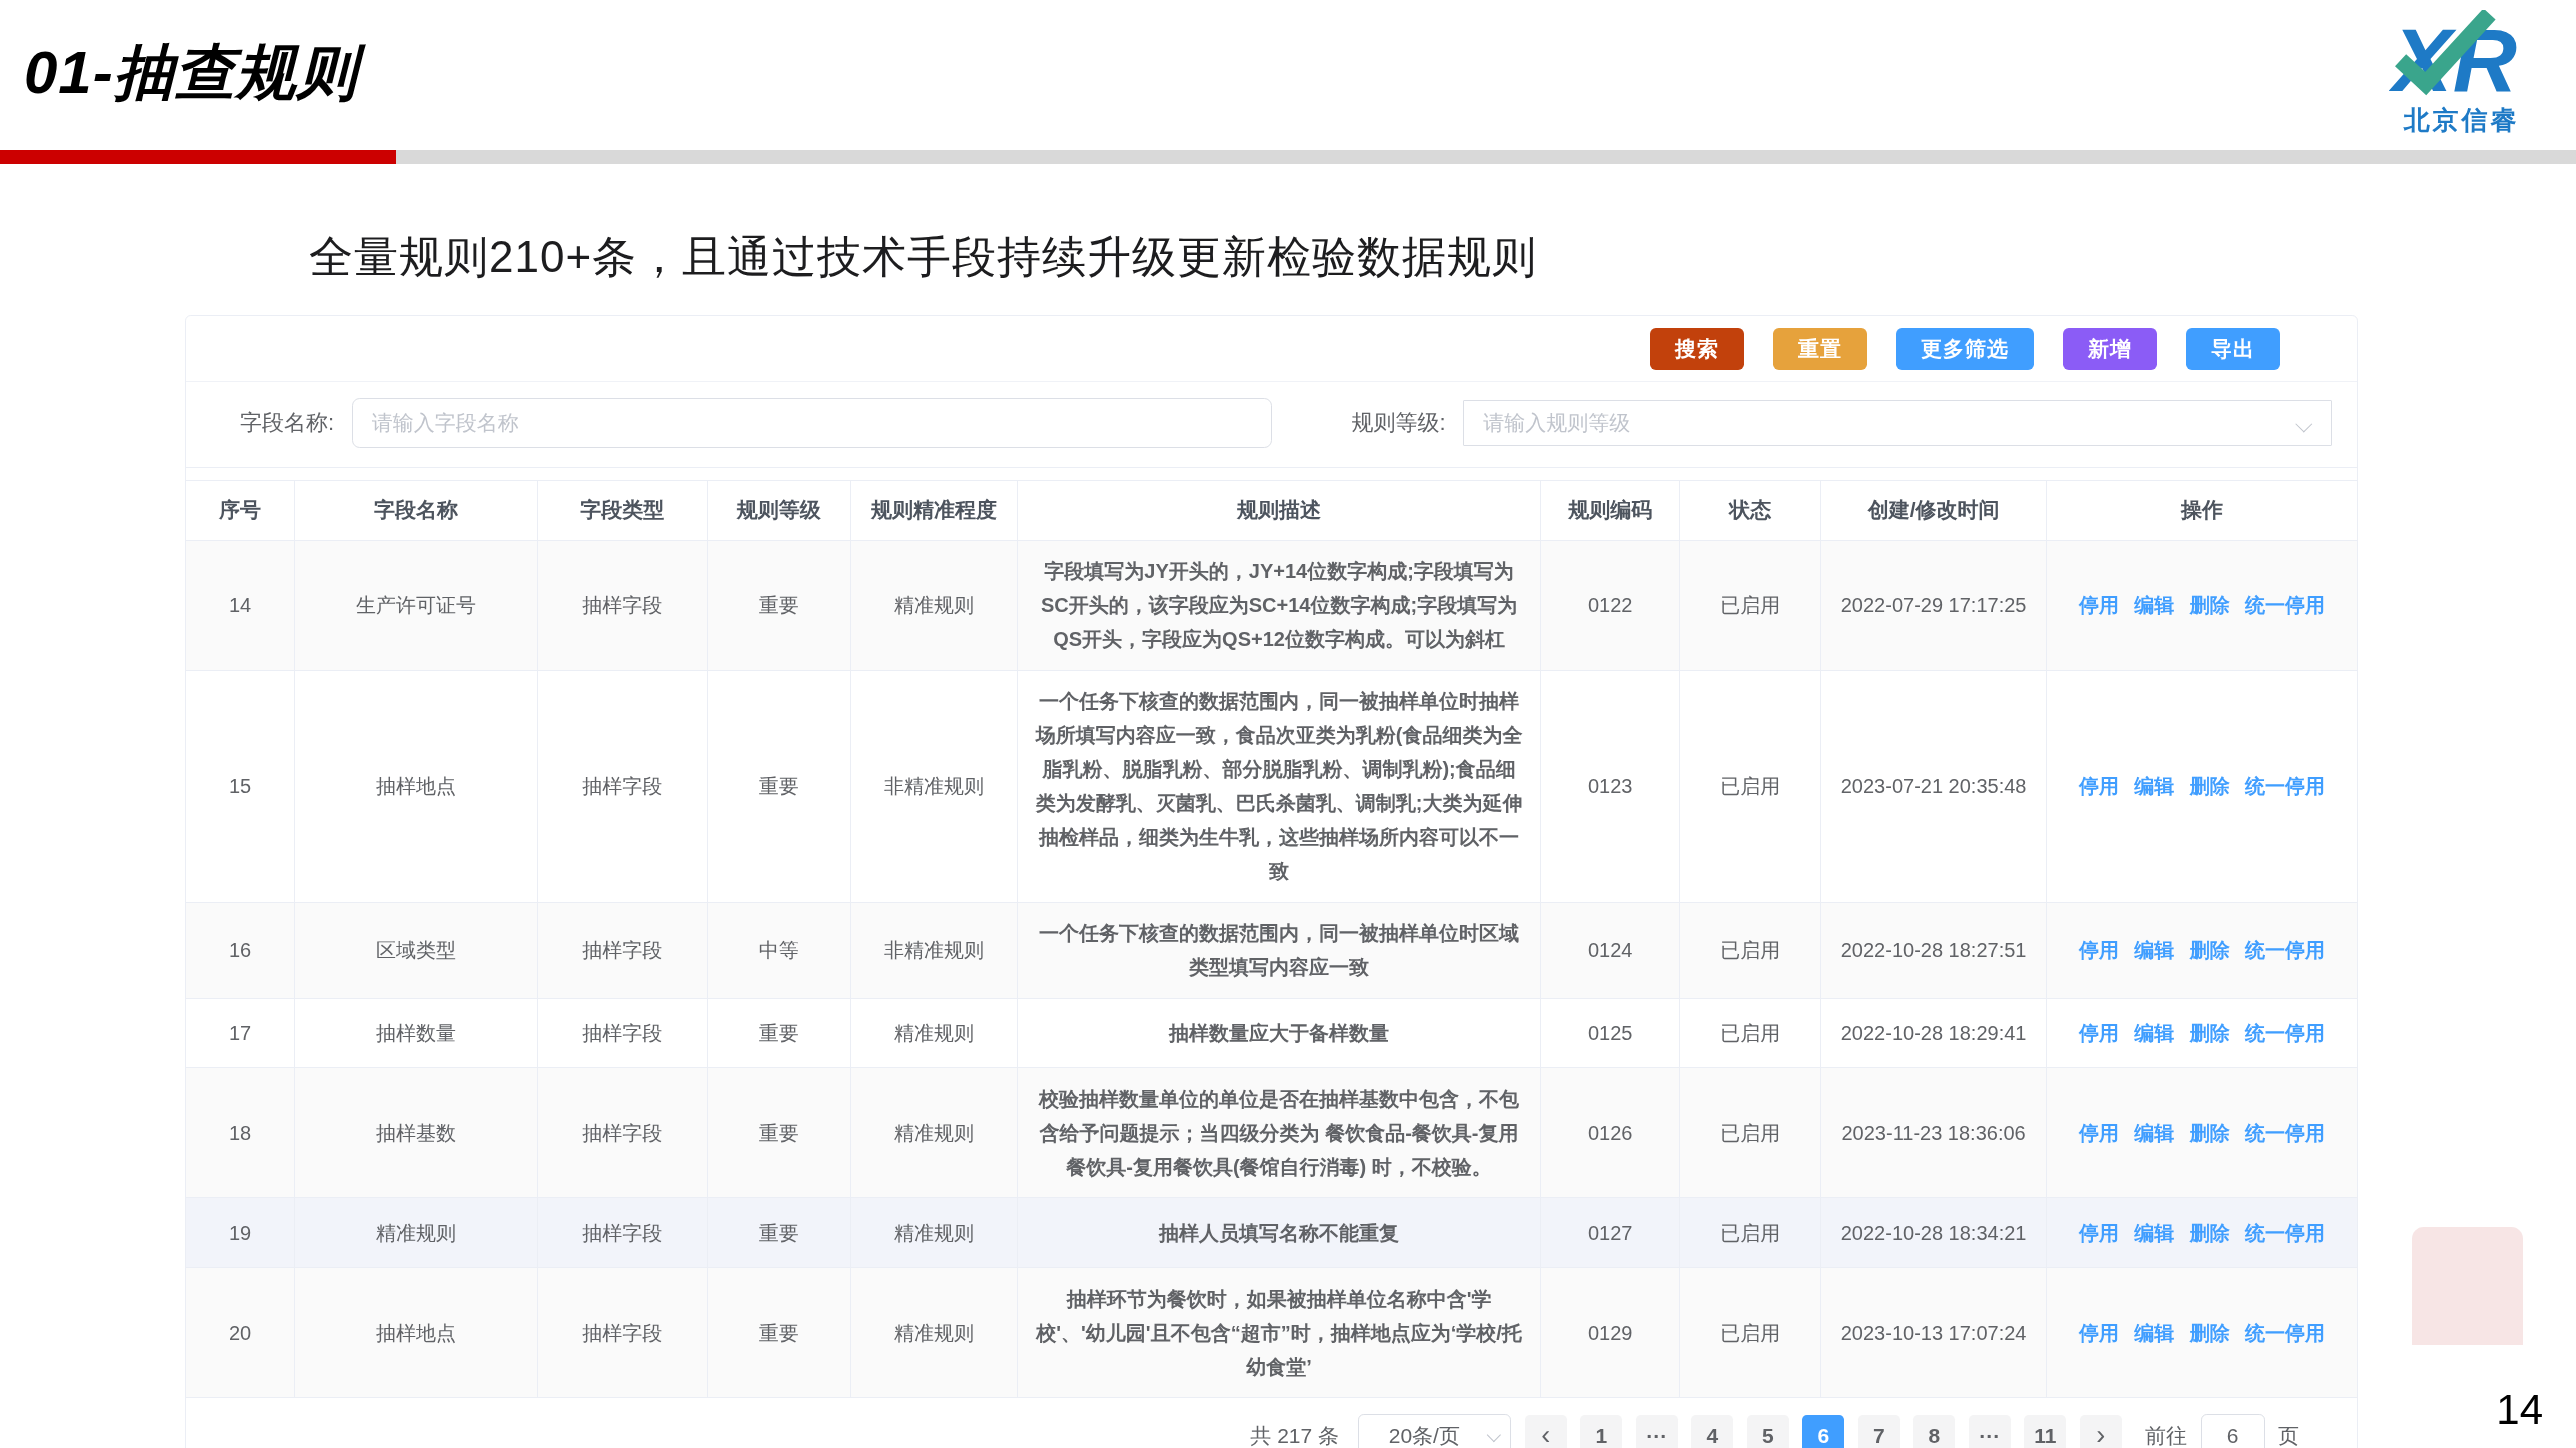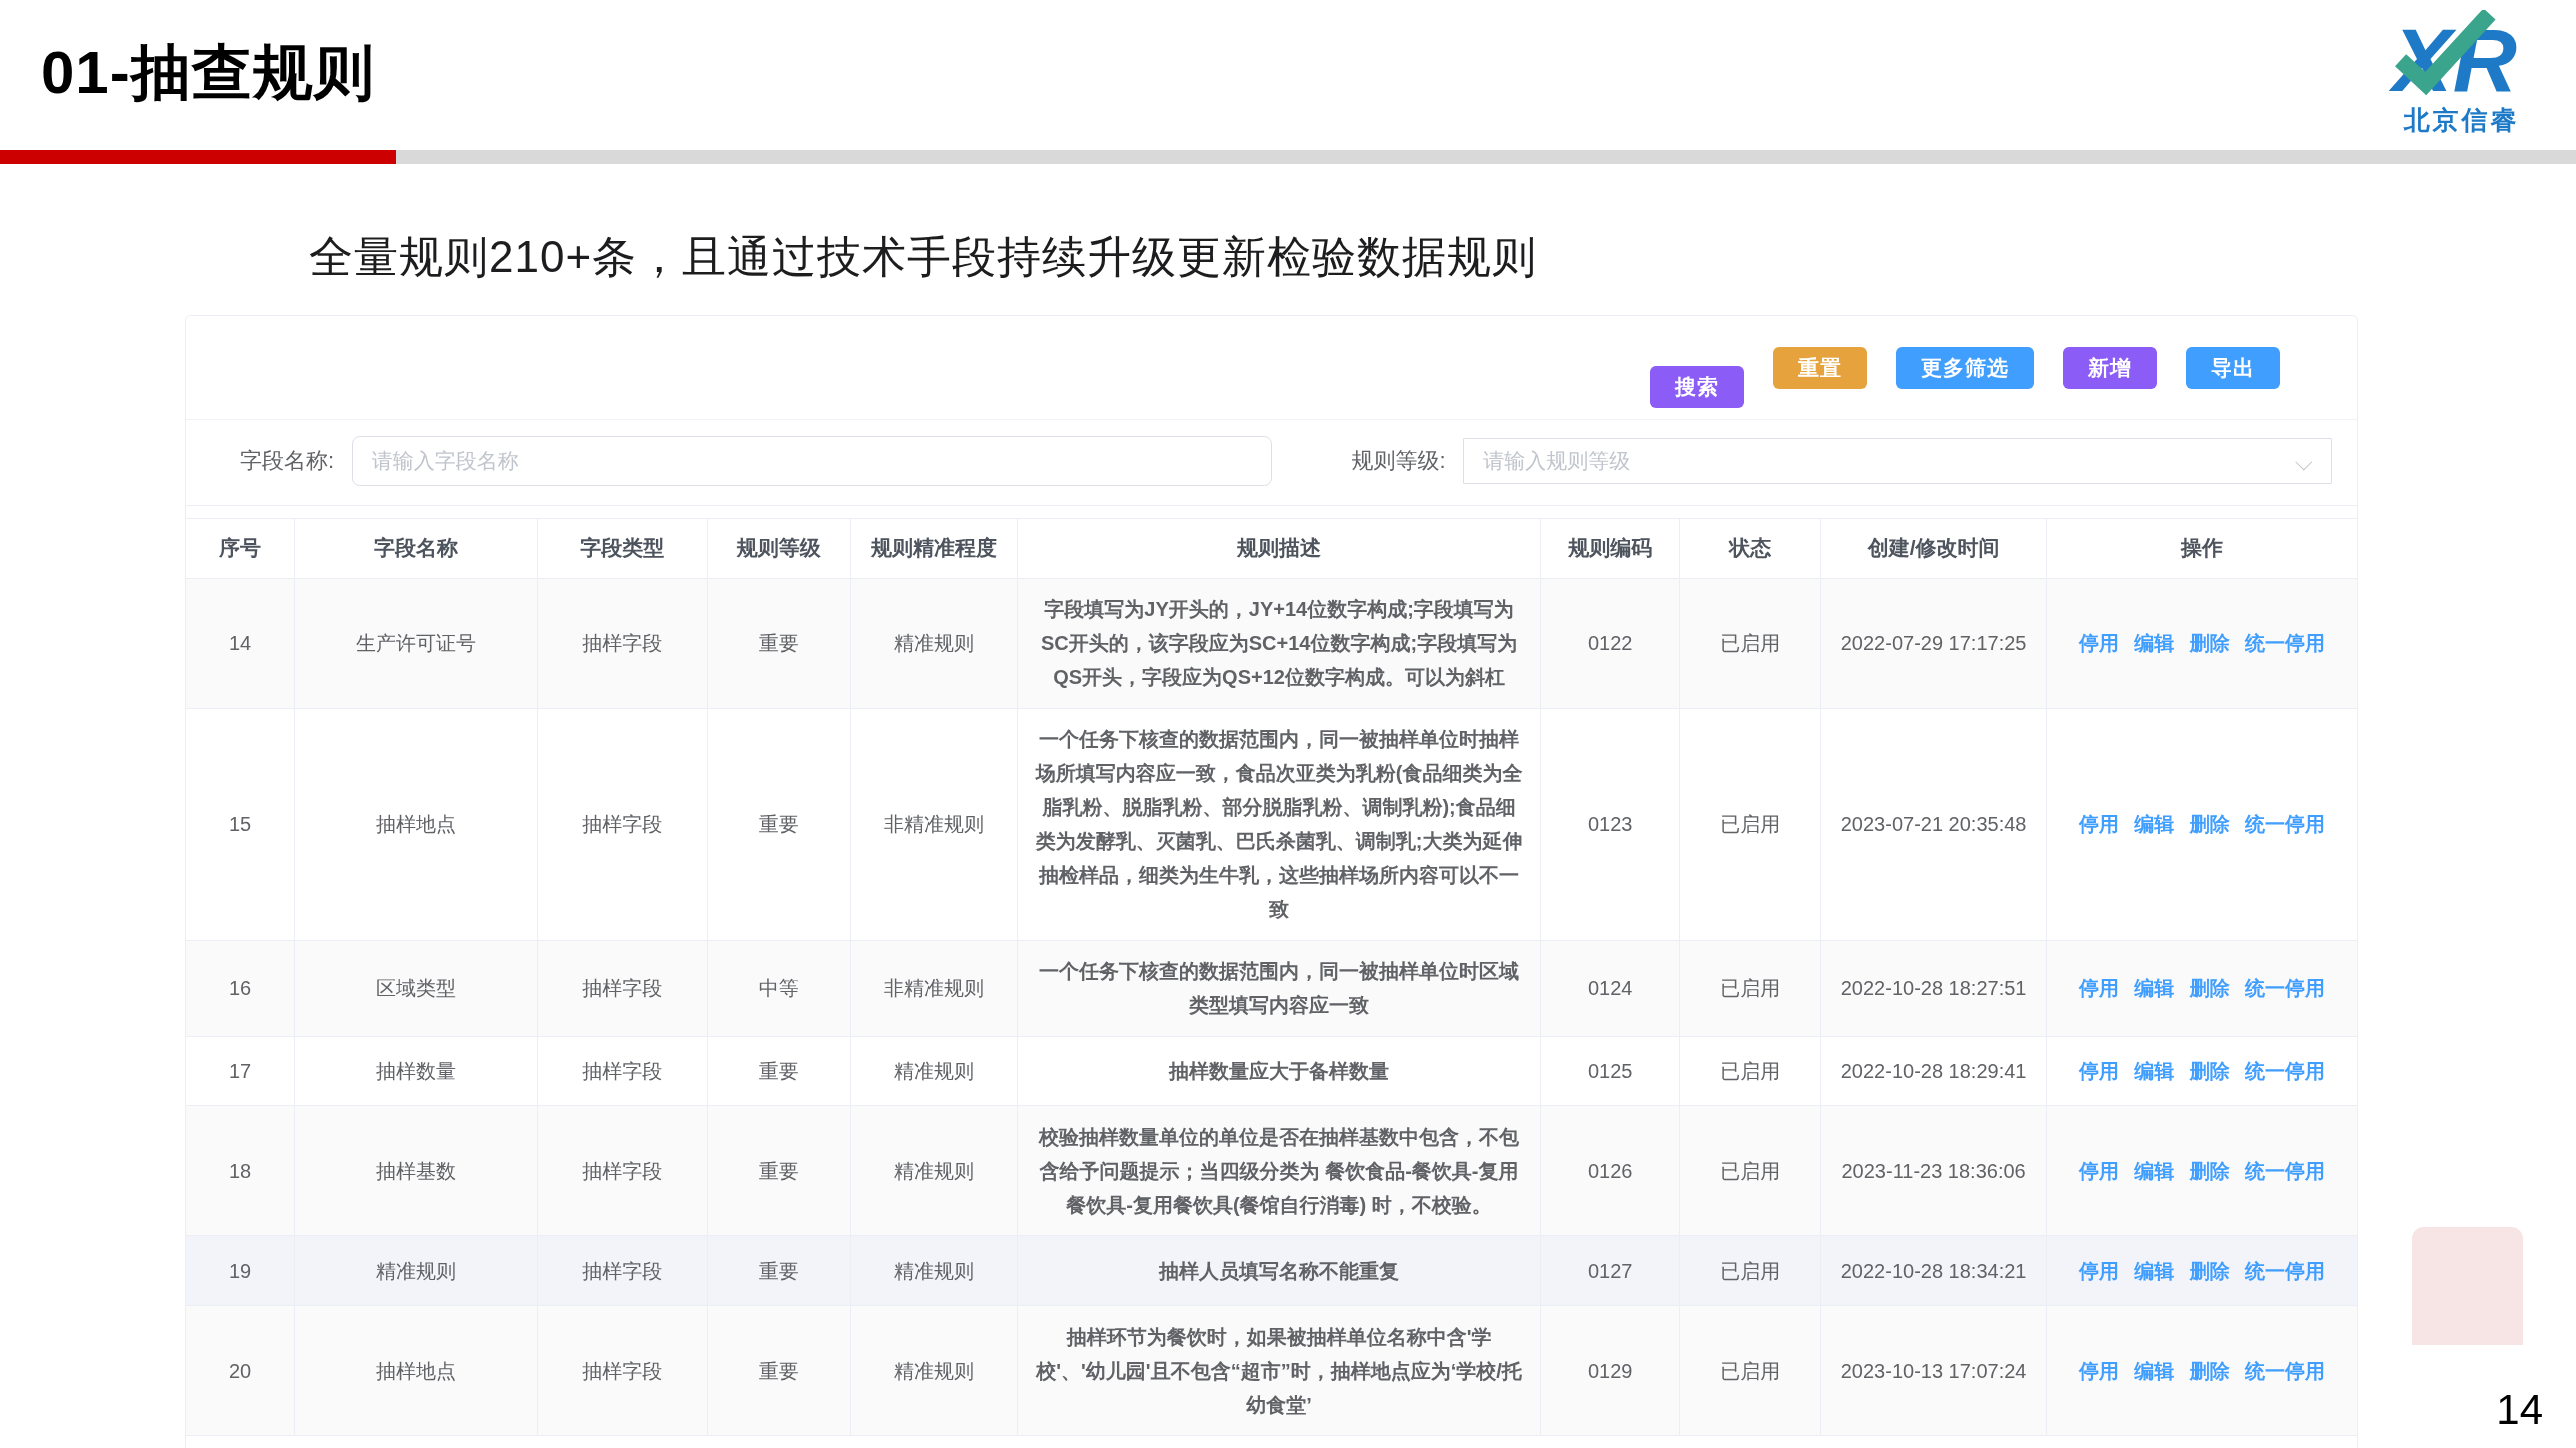--- a/index.html
+++ b/index.html
@@ -1,21 +1,21 @@
 <!DOCTYPE html>
 <html><head>
 <meta charset="utf-8">
 <style>
   * { margin:0; padding:0; box-sizing:border-box; }
   html,body { background:#ffffff; }
   body { font-family:"Liberation Sans","DejaVu Sans",sans-serif; }
   .slide { position:relative; width:2576px; height:1449px; background:#fff; overflow:hidden; }
 
   
-  .slide-title { position:absolute; left:41px; top:33px; font-size:60px; font-weight:900; color:#000; letter-spacing:1px; }
+  .slide-title { position:absolute; left:24px; top:33px; font-size:60px; font-weight:900; color:#000; letter-spacing:1px;font-style:italic; }
   .divider { position:absolute; left:0; top:150px; width:2576px; height:13.5px; background:#d9d9d9; }
   .divider-accent { position:absolute; left:0; top:0; width:396px; height:13.5px; }
   .logo { position:absolute; right:37px; top:9.7px; width:155px; text-align:center; }
   .logo svg { display:block; margin:0 auto; }
   .logo-text { font-size:26px; font-weight:bold; color:#1e7ac6; letter-spacing:2.9px; margin-top:1.9px; }
   .subtitle { position:absolute; left:309px; top:228px; font-size:44px; color:#1d1d1f; letter-spacing:1px; }
   .page-number { position:absolute; right:33px; bottom:15.5px; font-size:42px; color:#000; }
   .corner-sticker { position:absolute; right:53px; bottom:104px; width:111px; height:118px; background:#f6e2e2; border-radius:11.6px 11.6px 0 0; opacity:.9; }
 
   
@@ -74,21 +74,21 @@
       <path d="M12 52 L38 76 L104 4" fill="none" stroke="#3aa58c" stroke-width="17"></path>
     </svg>
     <div class="logo-text">北京信睿</div>
   </div>
 
   <div class="subtitle">全量规则210+条，且通过技术手段持续升级更新检验数据规则</div>
 
   <div class="panel">
 
     <div class="toolbar">
-      <button class="btn" style="background-color: #8b5cf6; margin-top: 38px;">搜索</button>
+      <button class="btn" style="background-color: #c2410c;">搜索</button>
       <button class="btn" style="background-color: rgb(230, 162, 60);">重置</button>
       <button class="btn" style="background-color: rgb(64, 158, 255);">更多筛选</button>
       <button class="btn" style="background-color: #8b5cf6;">新增</button>
       <button class="btn" style="background-color: rgb(64, 158, 255);">导出</button>
     </div>
 
     <div class="filter-row">
       <span class="filter-label">字段名称:</span>
       <input class="text-input" type="text" placeholder="请输入字段名称" style="">
       <div class="filter-spacer"></div>

